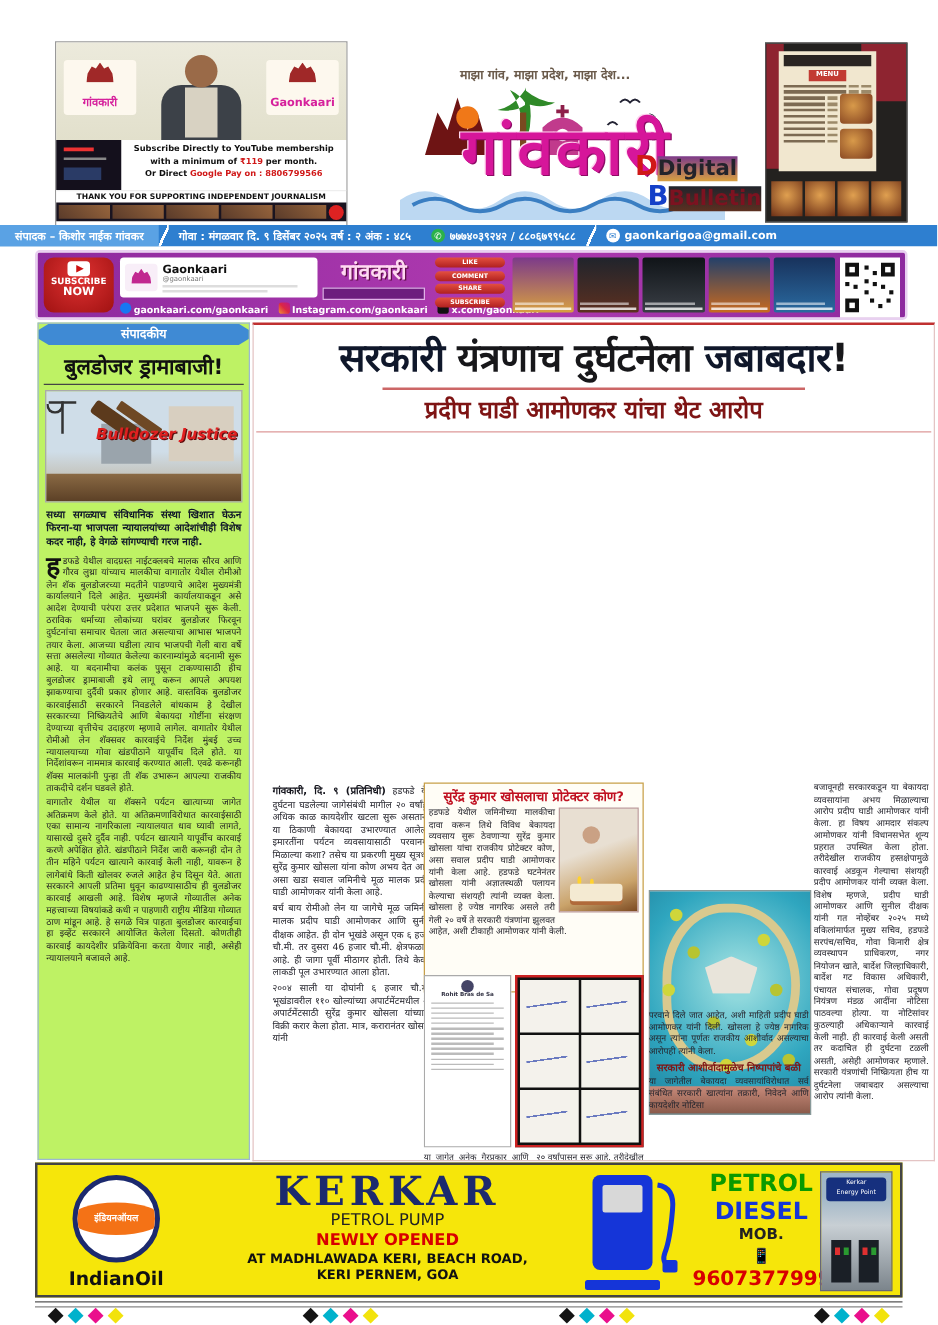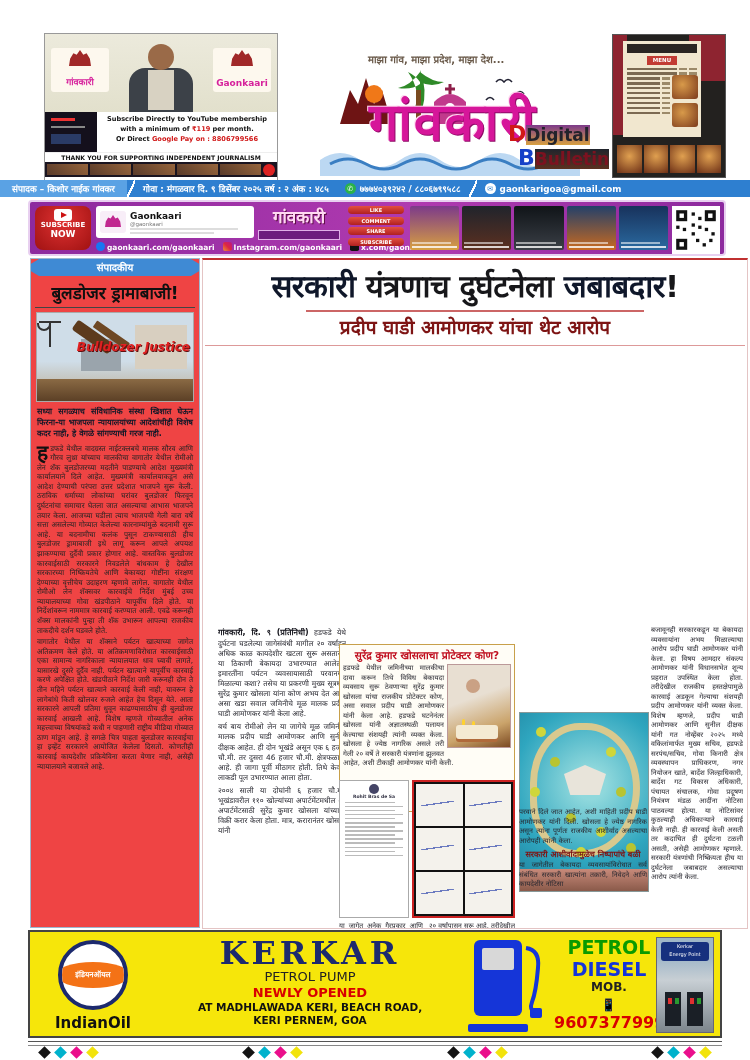--- a/index.html
+++ b/index.html
@@ -83,21 +83,21 @@
   .thumbs{position:absolute;left:380px;top:4px;width:258px;height:44px;display:flex;gap:3px;}
   .thumb{flex:1;border-radius:2px;position:relative;overflow:hidden;}
   .thumb .cap{position:absolute;bottom:2px;left:2px;right:2px;height:2px;background:rgba(255,255,255,.8);}
   .thumb .cap2{position:absolute;bottom:6px;left:2px;right:8px;height:2px;background:rgba(255,255,255,.55);}
   .t1{background:linear-gradient(#7c3a8a,#d8a040);} .t2{background:linear-gradient(#20242c,#5c3020);}
   .t3{background:linear-gradient(#101418,#3a3f46);} .t4{background:linear-gradient(#23406a,#c86a20);}
   .t5{background:linear-gradient(#18325c,#2a6aa0);}
   .qr{position:absolute;right:4px;top:4px;width:44px;height:44px;background:#fff;padding:2px;}
   .qr svg{width:100%;height:100%;}
   
-  .editorial{left:30px;top:258px;width:168px;height:668px;border:1px solid #9db8d0;background:#ef4444;overflow:hidden;}
+  .editorial{left:30px;top:258px;width:168px;height:668px;border:1px solid #9db8d0;background:#bef264;overflow:hidden;}
   .ribbon{margin:0 -6px;height:17px;background:#3f8ad4;clip-path:polygon(0 50%,14px 0,calc(100% - 14px) 0,100% 50%,calc(100% - 14px) 100%,14px 100%);
      color:#fff;font-size:10px;font-weight:bold;text-align:center;line-height:17px;}
   .ed-title{font-size:17px;font-weight:800;color:#101010;text-align:center;margin:5px 4px 4px;border-bottom:1px solid #444;padding-bottom:3px;}
   .ed-img{position:relative;margin:2px 5px;height:88px;background:linear-gradient(#cfdde8 55%,#b9a98e);border:1px solid #aaa;overflow:hidden;}
   .ed-img .bld{position:absolute;right:6px;top:12px;width:52px;height:44px;background:#d8cfc0;box-shadow:-60px 8px 0 -6px #9aa4ac;}
   .ed-img .rub{position:absolute;left:0;bottom:0;width:100%;height:22px;background:linear-gradient(#8a6a44,#5c4026);}
   .ed-img .gav{position:absolute;left:34px;top:18px;width:44px;height:12px;background:#5c3a1c;transform:rotate(35deg);border-radius:3px;box-shadow:14px -12px 0 -2px #6e4824;}
   .ed-img .scale{position:absolute;left:12px;top:8px;width:2px;height:26px;background:#333;}
   .ed-img .scale:before{content:"";position:absolute;left:-10px;top:0;width:22px;height:2px;background:#333;}
   .ed-img .scale:after{content:"";position:absolute;left:-12px;top:2px;width:10px;height:6px;border:2px solid #333;border-top:none;border-radius:0 0 10px 10px;}
@@ -109,21 +109,21 @@
   .main{left:202px;top:258px;width:544px;height:668px;border:1px solid #e4c4c4;border-top:2px solid #c03030;background:#fff;overflow:hidden;}
   .hl{margin-top:4px;text-align:center;font-weight:800;font-size:31px;white-space:nowrap;letter-spacing:-.5px;}
   .hl .r{color:#0f172a;text-align:center;} .hl .k{color:#17171a;}
   .subhl-rule{width:62%;height:1.5px;background:#c66;margin:4px auto 2px;}
   .subhl{text-align:center;font-size:19px;font-weight:bold;color:#7e1414;}
   .rule-full{height:1.5px;background:#d99;margin:5px 2px 0;}
   p.body, div.body{font-size:7.4px;line-height:1.36;color:#26262e;text-align:justify;margin:0;}
   .dl{font-weight:800;font-size:8px;color:#14141c;}
   .col{position:absolute;overflow:hidden;}
   .c1{left:4px;top:368px;width:128px;height:336px;margin-left:11px;}
-  .box{left:136px;top:366px;width:176px;height:168px;border:1.5px solid #c8a04a;background:#fffdf6;padding:2px 3px;box-sizing:border-box;margin-top:18px;}
+  .box{left:136px;top:366px;width:176px;height:168px;border:1.5px solid #c8a04a;background:#fffdf6;padding:2px 3px;box-sizing:border-box;}
   .box-title{color:#c01020;font-weight:800;font-size:10.5px;text-align:center;margin:1px 0 2px;}
   .cakeph{float:right;width:62px;height:82px;margin:0 0 2px 3px;border:1px solid #b99;
      background:linear-gradient(160deg,#e8dfd2 40%,#caa36a 75%,#7c4a22);position:relative;}
   .cakeph .head{position:absolute;left:18px;top:14px;width:14px;height:14px;border-radius:50%;background:#caa184;}
   .cakeph .flame{position:absolute;bottom:22px;left:14px;width:3px;height:6px;background:#ffd22e;border-radius:50% 50% 20% 20%;box-shadow:10px 2px 0 #ffd22e;}
   .cakeph .cake{position:absolute;bottom:8px;left:8px;width:42px;height:14px;background:#f4ead2;border-radius:3px;box-shadow:0 3px 0 #b06a3a;}
   .aerial{left:316px;top:366px;width:128px;height:178px;border:1px solid #899;
      background:radial-gradient(circle at 55% 40%,#8fd8dc 12%,#2fa6bf 60%,#1d7d9a);position:relative;overflow:hidden;}
   .aerial .ring{position:absolute;left:10px;top:10px;width:96px;height:120px;border:7px solid #d9c98e;border-radius:48% 52% 55% 45%;}
   .aerial .hall{position:absolute;left:44px;top:52px;width:42px;height:30px;background:#e8e4da;clip-path:polygon(50% 0,100% 30%,85% 100%,15% 100%,0 30%);}

